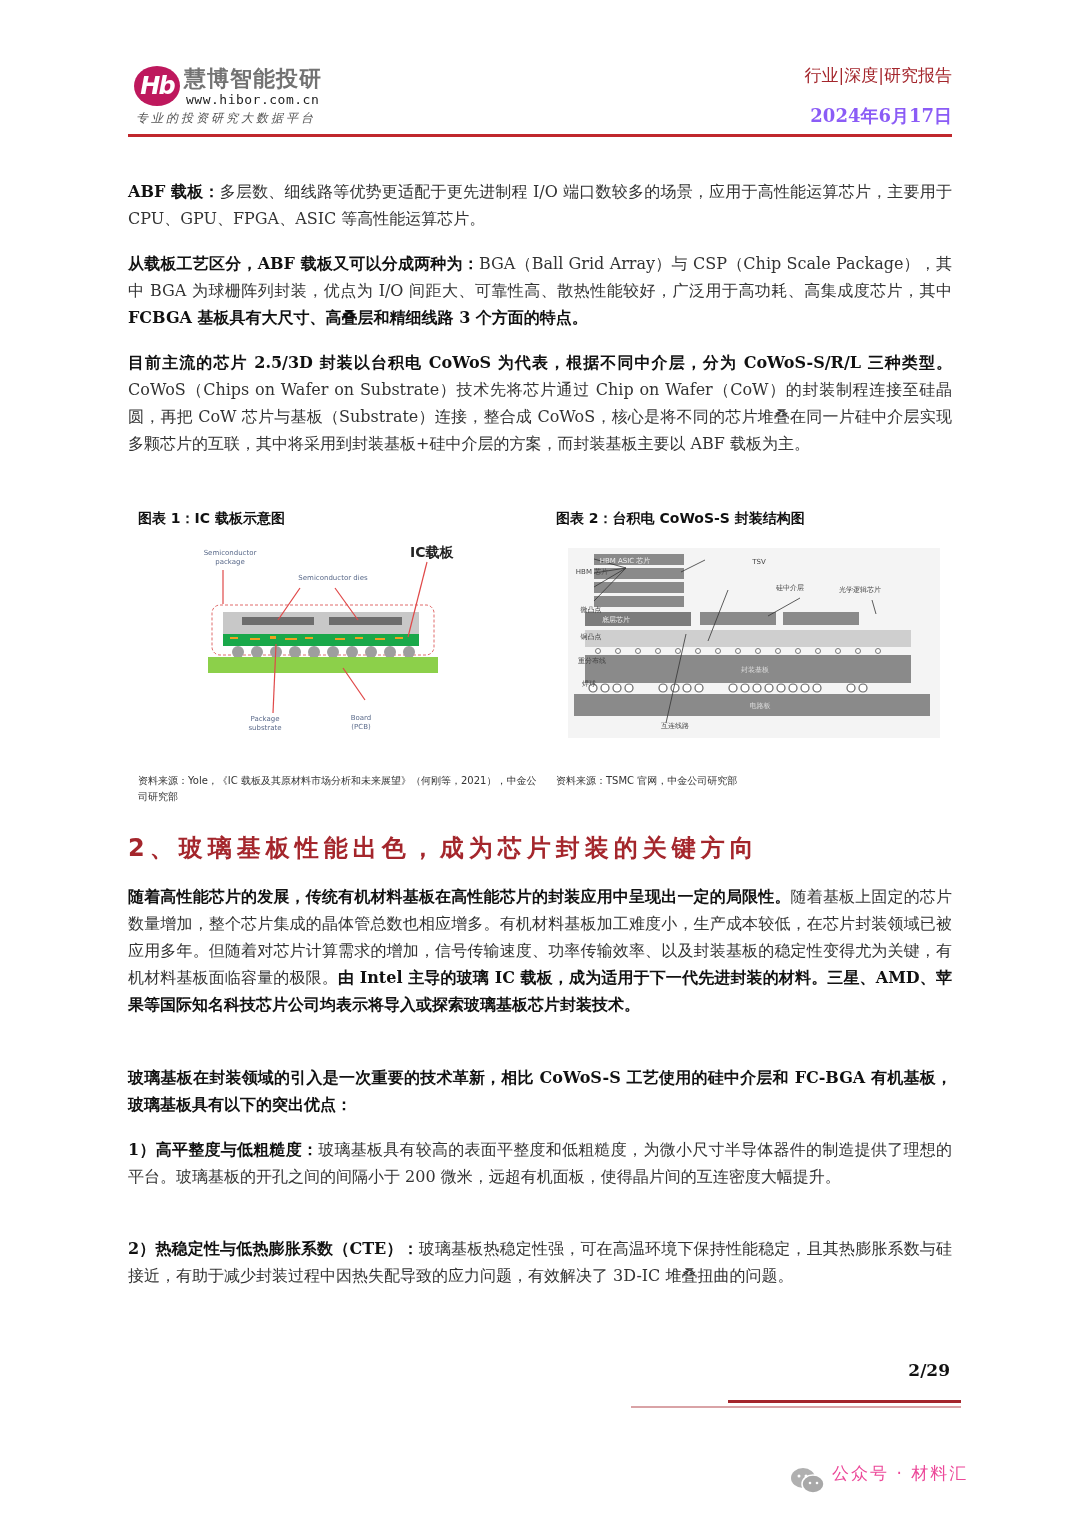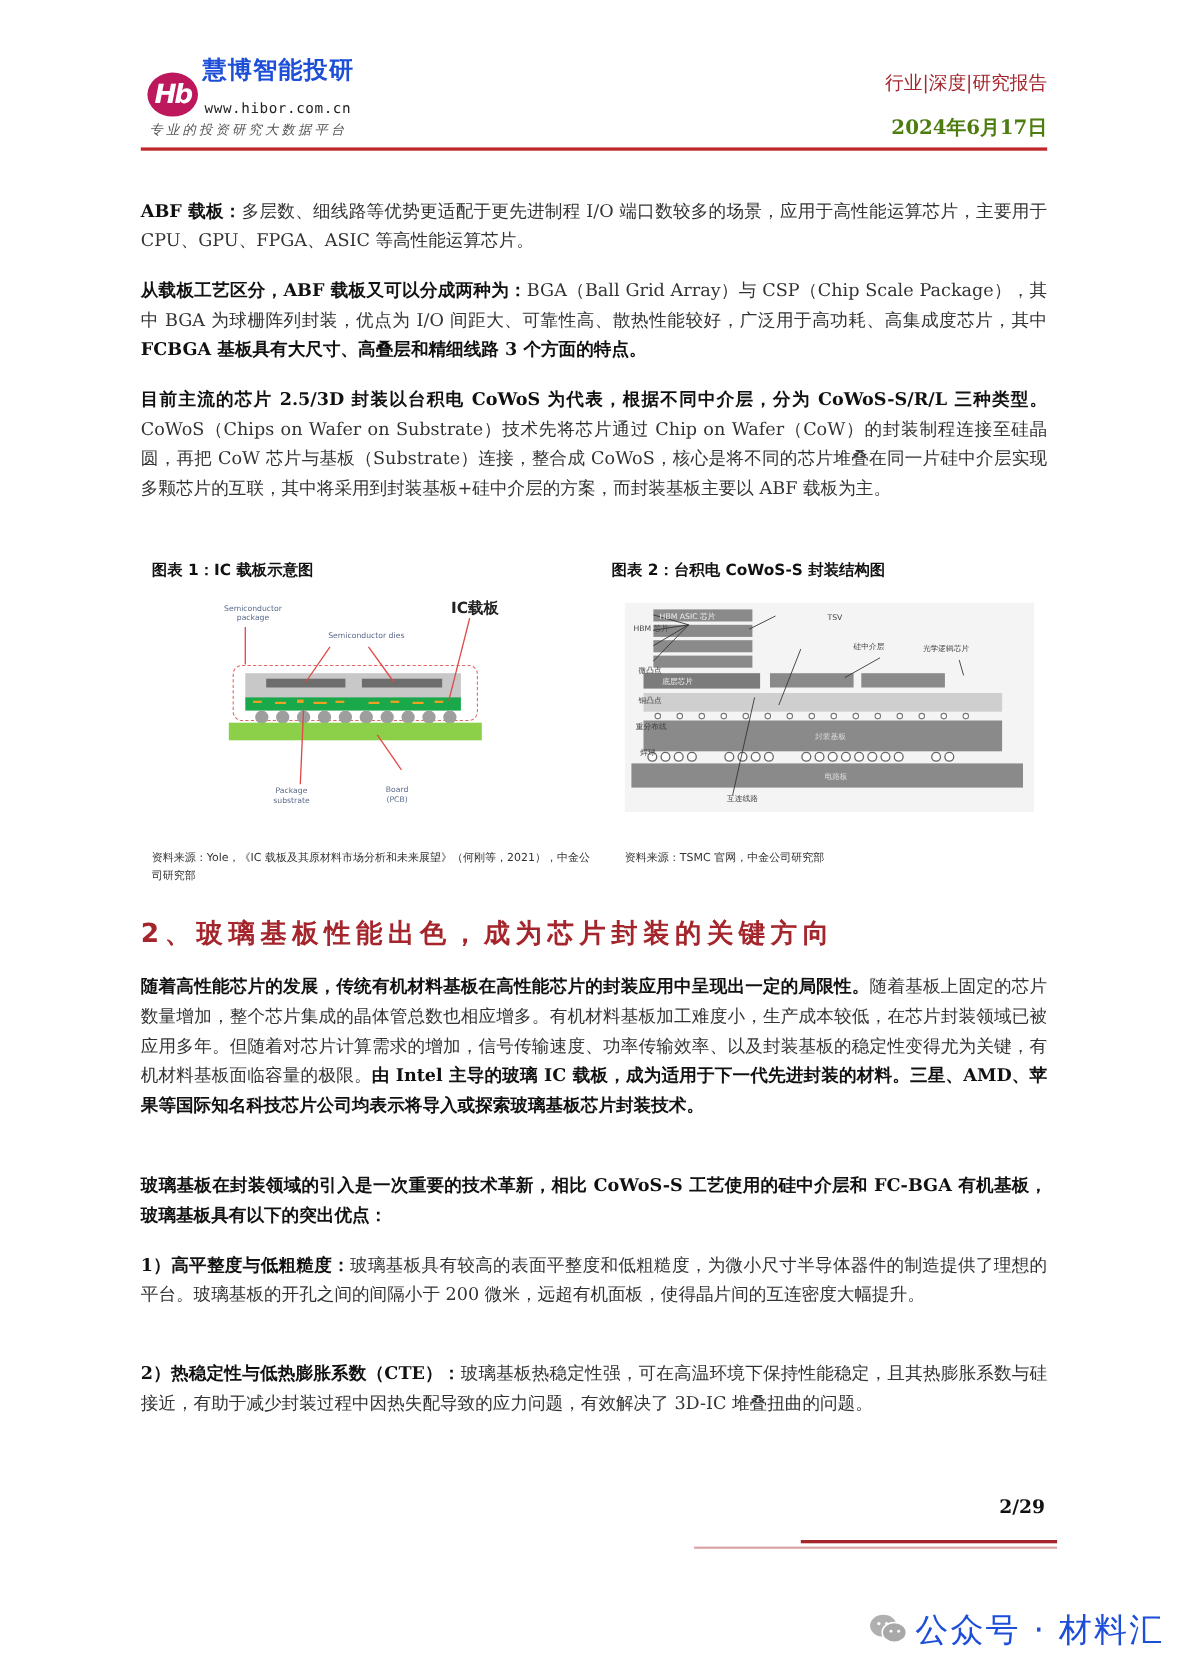--- a/index.html
+++ b/index.html
@@ -1,37 +1,37 @@
 <!DOCTYPE html>
 <html><head>
 <meta charset="utf-8">
 <style>
   html,body{margin:0;padding:0;background:#fff;}
   body{width:1080px;height:1526px;position:relative;overflow:hidden;font-family:"DejaVu Serif","Liberation Serif",serif;color:#222;}
   .abs{position:absolute;}
   
   .logo-badge{left:134px;top:66px;width:46px;height:40px;border-radius:50%;background:#be185d;color:#fff;font-family:"DejaVu Sans",sans-serif;font-weight:bold;font-style:italic;font-size:24px;text-align:center;line-height:40px;letter-spacing:-2px;}
-  .logo-name{left:184px;top:49px;font-family:Liberation Serif, serif;font-weight:bold;font-size:22px;color:#1d4ed8;letter-spacing:1px;}
+  .logo-name{left:184px;top:64px;font-family:Liberation Serif, serif;font-weight:bold;font-size:22px;color:#737373;letter-spacing:1px;}
   .logo-url{left:186px;top:92px;font-family:"DejaVu Sans Mono","Liberation Mono",monospace;font-size:13px;color:#222;letter-spacing:0.5px;}
   .logo-slogan{left:136px;top:110px;font-size:12px;color:#555;font-style:italic;letter-spacing:3px;}
   .hdr-cat{right:128px;top:64px;font-size:17px;color:#a4262c;}
-  .hdr-date{right:128px;top:104px;font-size:18px;font-weight:bold;color:#4d7c0f;margin-left:12px;}
+  .hdr-date{right:128px;top:104px;font-size:18px;font-weight:bold;color:#8b5cf6;margin-left:12px;}
   .hdr-rule{left:128px;top:134px;width:824px;height:3px;background:#c0282d;}
   
   .para{left:128px;width:824px;font-size:16px;line-height:27px;color:#333;text-align:justify;}
   .para b{color:#111;}
   
   .fig-title{font-family:"DejaVu Sans",sans-serif;font-weight:bold;font-size:14px;color:#111;}
   .fig-src{font-family:"DejaVu Sans",sans-serif;font-size:10px;color:#333;line-height:16px;}
   .tiny{font-family:"DejaVu Sans",sans-serif;font-size:7px;color:#5a6a8a;line-height:9px;text-align:center;}
   .section-title{left:128px;top:832px;font-family:"DejaVu Sans",sans-serif;font-weight:bold;font-size:24px;color:#a4262c;letter-spacing:5px;}
   .footer-page{right:130px;top:1360px;font-weight:bold;font-size:17px;color:#111;}
   .footer-line1{left:728px;top:1400px;width:233px;height:3px;background:#a4262c;}
   .footer-line2{left:631px;top:1406px;width:330px;height:2px;background:#d9a3a6;}
-  .wm{left:790px;top:1462px;font-family:"DejaVu Sans",sans-serif;font-size:30px;color:#1d4ed8;letter-spacing:2px;}
+  .wm{left:790px;top:1462px;font-family:"DejaVu Sans",sans-serif;font-size:17px;color:#ec4899;letter-spacing:2px;}
 </style>
 </head>
 <body>
 
 <div class="abs logo-badge">Hb</div>
 <div class="abs logo-name">慧博智能投研</div>
 <div class="abs logo-url">www.hibor.com.cn</div>
 <div class="abs logo-slogan">专业的投资研究大数据平台</div>
 <div class="abs hdr-cat">行业|深度|研究报告</div>
 <div class="abs hdr-date">2024年6月17日</div>
@@ -183,21 +183,21 @@
 <div class="abs tiny" style="left:578px;top:606px;width:26px;color:#444;">微凸点</div>
 <div class="abs tiny" style="left:578px;top:633px;width:26px;color:#444;">铜凸点</div>
 <div class="abs tiny" style="left:574px;top:657px;width:36px;color:#444;">重分布线</div>
 <div class="abs tiny" style="left:576px;top:680px;width:26px;color:#444;text-align:center;">焊球</div>
 <div class="abs tiny" style="left:596px;top:616px;width:40px;color:#eee;">底层芯片</div>
 <div class="abs tiny" style="left:770px;top:584px;width:40px;color:#444;">硅中介层</div>
 <div class="abs tiny" style="left:830px;top:586px;width:60px;color:#444;">光学逻辑芯片</div>
 <div class="abs tiny" style="left:730px;top:666px;width:50px;color:#ddd;">封装基板</div>
 <div class="abs tiny" style="left:740px;top:702px;width:40px;color:#ddd;">电路板</div>
 <div class="abs tiny" style="left:652px;top:722px;width:46px;color:#444;">互连线路</div>
-<div class="abs fig-src" style="left:556px;top:773px;width:400px;margin-left:12px;">资料来源：TSMC 官网，中金公司研究部</div>
+<div class="abs fig-src" style="left:556px;top:773px;width:400px;">资料来源：TSMC 官网，中金公司研究部</div>
 
 <div class="abs section-title">2、玻璃基板性能出色，成为芯片封装的关键方向</div>
 
 <div class="abs para" style="top:883px;">
   <b>随着高性能芯片的发展，传统有机材料基板在高性能芯片的封装应用中呈现出一定的局限性。</b><span>随着基板上固定的芯片数量增加，整个芯片集成的晶体管总数也相应增多。有机材料基板加工难度小，生产成本较低，在芯片封装领域已被应用多年。但随着对芯片计算需求的增加，信号传输速度、功率传输效率、以及封装基板的稳定性变得尤为关键，有机材料基板面临容量的极限。</span><b>由 Intel 主导的玻璃 IC 载板，成为适用于下一代先进封装的材料。三星、AMD、苹果等国际知名科技芯片公司均表示将导入或探索玻璃基板芯片封装技术。</b>
 </div>
 <div class="abs para" style="top:1064px;">
   <b>玻璃基板在封装领域的引入是一次重要的技术革新，相比 CoWoS-S 工艺使用的硅中介层和 FC-BGA 有机基板，玻璃基板具有以下的突出优点：</b>
 </div>
 <div class="abs para" style="top:1136px;">

